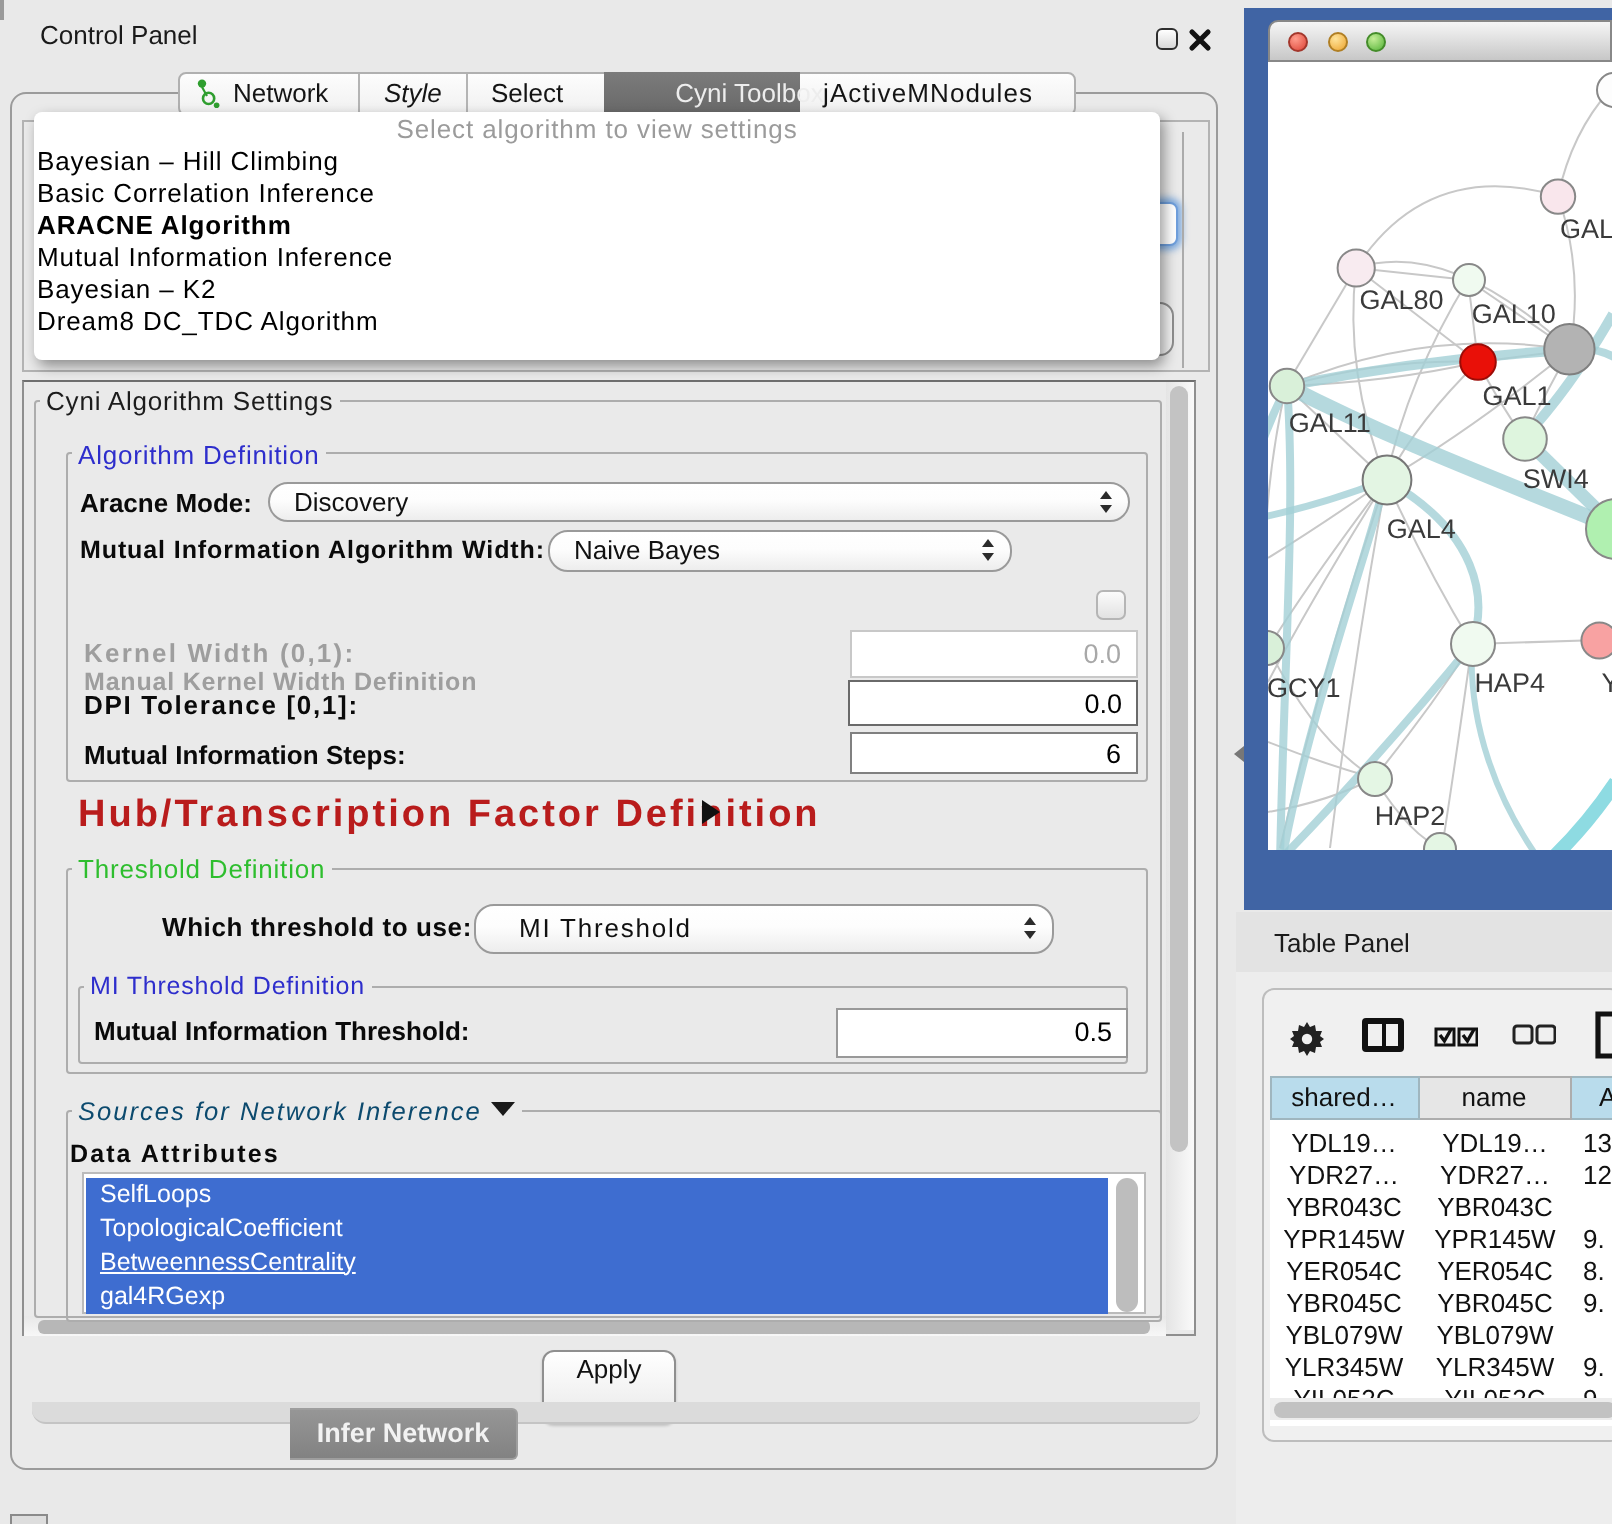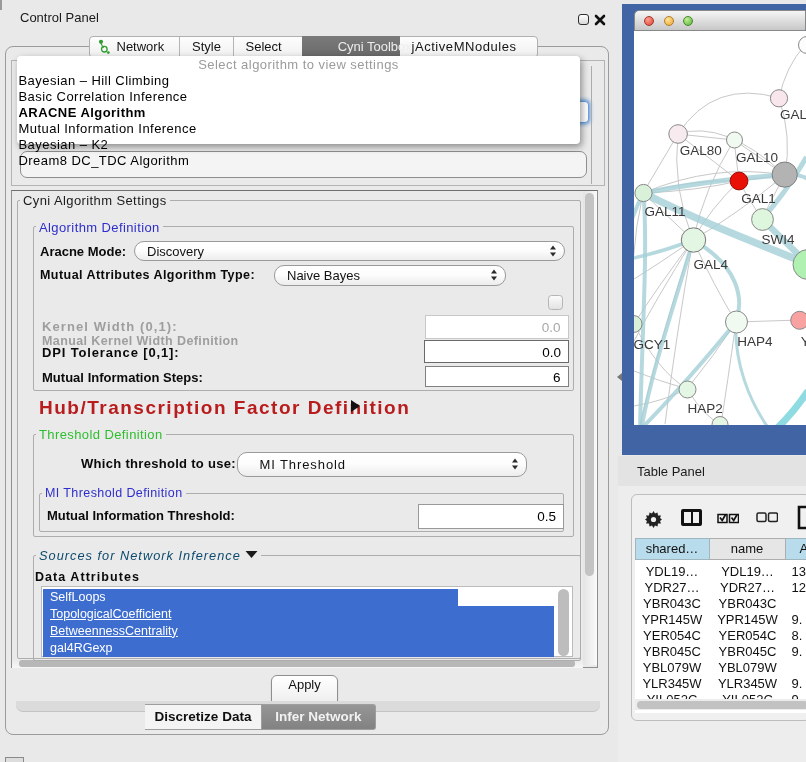--- a/index.html
+++ b/index.html
@@ -41,21 +41,21 @@
   <div class="abs" style="left:179px;top:37px;width:1px;height:20px;background:#b4b4b4;"></div>
   <div class="abs" style="left:233px;top:37px;width:1px;height:20px;background:#b4b4b4;"></div>
   <div class="abs" style="left:302px;top:36px;width:97.5px;height:22px;background:linear-gradient(#7b7b7b,#686868);"></div>
   <svg class="abs" style="left:98px;top:39px;" width="12" height="15" viewBox="0 0 12 15">
     <circle cx="3" cy="2.8" r="2.1" fill="#2f9e2f"></circle>
     <path d="M3 4.5 L5.5 9" stroke="#2f9e2f" stroke-width="1.1"></path>
     <circle cx="6.3" cy="10.2" r="2.8" fill="none" stroke="#2f9e2f" stroke-width="1.3"></circle>
     <circle cx="10.3" cy="13.6" r="1.4" fill="#2f9e2f"></circle>
   </svg>
   <div class="abs" style="left:116.5px;top:36px;height:22px;line-height:22px;font-size:13px;color:#141414;">Network</div>
-  <div class="abs" style="left:192px;top:36px;height:22px;line-height:22px;font-size:13px;color:#141414;">Style</div>
+  <div class="abs" style="left:192px;top:36px;height:22px;line-height:22px;font-size:13px;color:#141414;font-style:italic;">Style</div>
   <div class="abs" style="left:245.5px;top:36px;height:22px;line-height:22px;font-size:13px;color:#141414;">Select</div>
   <div class="abs" style="left:302px;top:36px;width:97.5px;height:22px;line-height:22px;font-size:13px;color:#ededed;text-align:center;margin-left:24px;">Cyni Toolbox</div>
   <div class="abs" style="left:411.5px;top:36px;height:22px;line-height:22px;font-size:13px;letter-spacing:0.55px;color:#141414;">jActiveMNodules</div>
 
   <div class="abs" style="left:430px;top:101px;width:159px;height:22px;border:1.5px solid #6f9fdc;border-radius:4px;background:#fff;box-shadow:0 0 3.5px 2px rgba(90,150,220,.75);"></div>
   <div class="abs" style="left:20px;top:151px;width:567px;height:27px;border:1.5px solid #8e8e8e;border-radius:7px;background:#f4f4f4;"></div>
   <div class="abs" style="left:591px;top:66px;width:1px;height:118px;background:#ababab;"></div>
   <div class="abs" style="left:11px;top:59.5px;width:593.5px;height:126.5px;border:1px solid #b3b3b3;"></div>
 
   <div class="abs" style="left:11px;top:190px;width:587px;height:478px;border:1px solid #8f8f8f;border-top-color:#6f6f6f;background:#eaeaea;"></div>
@@ -69,21 +69,21 @@
 
   <div class="grp" style="left:33px;top:226px;width:540.5px;height:165px;"></div>
   <div class="grplab" style="left:36px;top:220px;color:#2e2ecc;">Algorithm Definition</div>
 
   <div class="flab" style="left:40px;top:243.5px;font-size:13px;">Aracne Mode:</div>
   <div class="combo" style="left:134px;top:240.5px;width:431px;height:20.5px;">
       <span class="ct">Discovery</span>
       <span class="arr"></span>
     </div>
 
-  <div class="flab" style="left:40px;top:267.5px;letter-spacing:0.45px;">Mutual Attributes Algorithm Type:</div>
+  <div class="flab" style="left:40px;top:267.5px;letter-spacing:0.45px;">Mutual Information Algorithm Width:</div>
   <div class="combo" style="left:274px;top:265px;width:232px;height:20.5px;">
       <span class="ct">Naive Bayes</span>
       <span class="arr"></span>
     </div>
 
   <div class="flab" style="left:42px;top:295.5px;color:#9e9e9e;letter-spacing:0.4px;margin-top:38px;">Manual Kernel Width Definition</div>
   <div class="abs" style="left:547.5px;top:294.5px;width:15px;height:15px;border:1px solid #b5b5b5;border-radius:3.5px;background:linear-gradient(#fbfbfb,#e2e2e2);"></div>
 
   <div class="flab" style="left:42px;top:319px;color:#9e9e9e;font-size:13px;letter-spacing:1.1px;">Kernel Width (0,1):</div>
   <div class="inp" style="left:425px;top:314.5px;width:143.5px;height:24px;border:1px solid #c8c8c8;color:#a8a8a8;">
@@ -123,39 +123,38 @@
     </div>
 
   <div class="grp" style="left:33px;top:555px;width:548px;height:106px;"></div>
   <div class="grplab" style="left:36px;top:548px;font-size:12.8px;letter-spacing:1.0px;color:#0c4a6e;font-style:italic;">Sources for Network Inference
     <svg width="13" height="9" viewBox="0 0 13 9" style="vertical-align:1px;">
         <path d="M0.5 1 L12.5 1 L6.5 8 Z" fill="#1a1a1a"></path>
       </svg></div>
   <div class="flab" style="left:35px;top:569.5px;font-size:12.5px;letter-spacing:1.05px;">Data Attributes</div>
 
   <div class="abs" style="left:41px;top:585.5px;width:532px;height:71.5px;background:#fff;border:1px solid #bbb;">
-    <div style="position:absolute;left:1px;top:2px;width:415px;background:#3e6dd0;color:#fff;font-size:12.5px;line-height:17px;padding-left:7px;">SelfLoops</div>
-    <div style="position:absolute;left:1px;top:19px;width:511px;background:#3e6dd0;color:#fff;font-size:12.5px;line-height:17px;padding-left:7px;text-decoration:underline;">TopologicalCoefficient</div>
+    <div style="position:absolute;left:1px;top:2px;width:511px;background:#3e6dd0;color:#fff;font-size:12.5px;line-height:17px;padding-left:7px;">SelfLoops</div>
+    <div style="position:absolute;left:1px;top:19px;width:511px;background:#3e6dd0;color:#fff;font-size:12.5px;line-height:17px;padding-left:7px;">TopologicalCoefficient</div>
     <div style="position:absolute;left:1px;top:36px;width:511px;background:#3e6dd0;color:#fff;font-size:12.5px;line-height:17px;padding-left:7px;text-decoration:underline;">BetweennessCentrality</div>
     <div style="position:absolute;left:1px;top:53px;width:511px;background:#3e6dd0;color:#fff;font-size:12.5px;line-height:17px;padding-left:7px;">gal4RGexp</div>
     <div style="position:absolute;left:516px;top:2px;width:11px;height:67px;background:#bdbdbd;border-radius:5.5px;"></div>
   </div>
 
   <div class="abs" style="left:271px;top:675px;width:67px;height:37px;border:1px solid #8f8f8f;border-radius:6px;background:linear-gradient(#ffffff,#e9e9e9);box-shadow:0 1px 1.5px rgba(0,0,0,0.18);font-size:13px;color:#111;text-align:center;line-height:18px;">Apply</div>
 
   <div class="abs" style="left:15.5px;top:700.5px;width:584px;height:11.5px;background:#dbdbdb;border-bottom:1px solid #c4c4c4;border-radius:0 0 7px 7px;"></div>
 
   <div class="abs" style="left:145px;top:704px;height:25.5px;display:flex;font-size:13.5px;font-weight:bold;color:#0f0f0f;">
-    <div style="width:117px;border:1px solid #9e9e9e;border-left:none;background:#f4f4f4;text-align:center;line-height:23.5px;">Discretize Data</div>
     <div style="width:114px;border:1px solid #9e9e9e;border-left:none;border-radius:0 3px 3px 0;background:linear-gradient(#969696,#828282);color:#f2f2f2;text-align:center;line-height:23.5px;">Infer Network</div>
   </div>
 
   <div class="abs" style="left:5px;top:756.5px;width:19px;height:10px;border:1.5px solid #8a8a8a;background:#ddd;"></div>
 
-  <div class="abs" style="left:17px;top:56px;width:563px;height:88px;background:#fff;border-radius:4px;box-shadow:2px 3px 7px rgba(0,0,0,.4);font-size:13px;letter-spacing:0.45px;color:#000;">
+  <div class="abs" style="left:17px;top:56px;width:563px;height:124px;background:#fff;border-radius:4px;box-shadow:2px 3px 7px rgba(0,0,0,.4);font-size:13px;letter-spacing:0.45px;color:#000;">
     <div style="text-align:center;color:#9b9b9b;line-height:16px;margin-top:1px;">Select algorithm to view settings</div>
     <div style="padding-left:1.5px;line-height:16px;">Bayesian – Hill Climbing</div>
     <div style="padding-left:1.5px;line-height:16px;">Basic Correlation Inference</div>
     <div style="padding-left:1.5px;line-height:16px;font-weight:bold;">ARACNE Algorithm</div>
     <div style="padding-left:1.5px;line-height:16px;">Mutual Information Inference</div>
     <div style="padding-left:1.5px;line-height:16px;">Bayesian – K2</div>
     <div style="padding-left:1.5px;line-height:16px;">Dream8 DC_TDC Algorithm</div>
   </div>
 
   <div class="abs" style="left:622px;top:3.5px;width:184px;height:451.5px;background:#4064a4;"></div>

